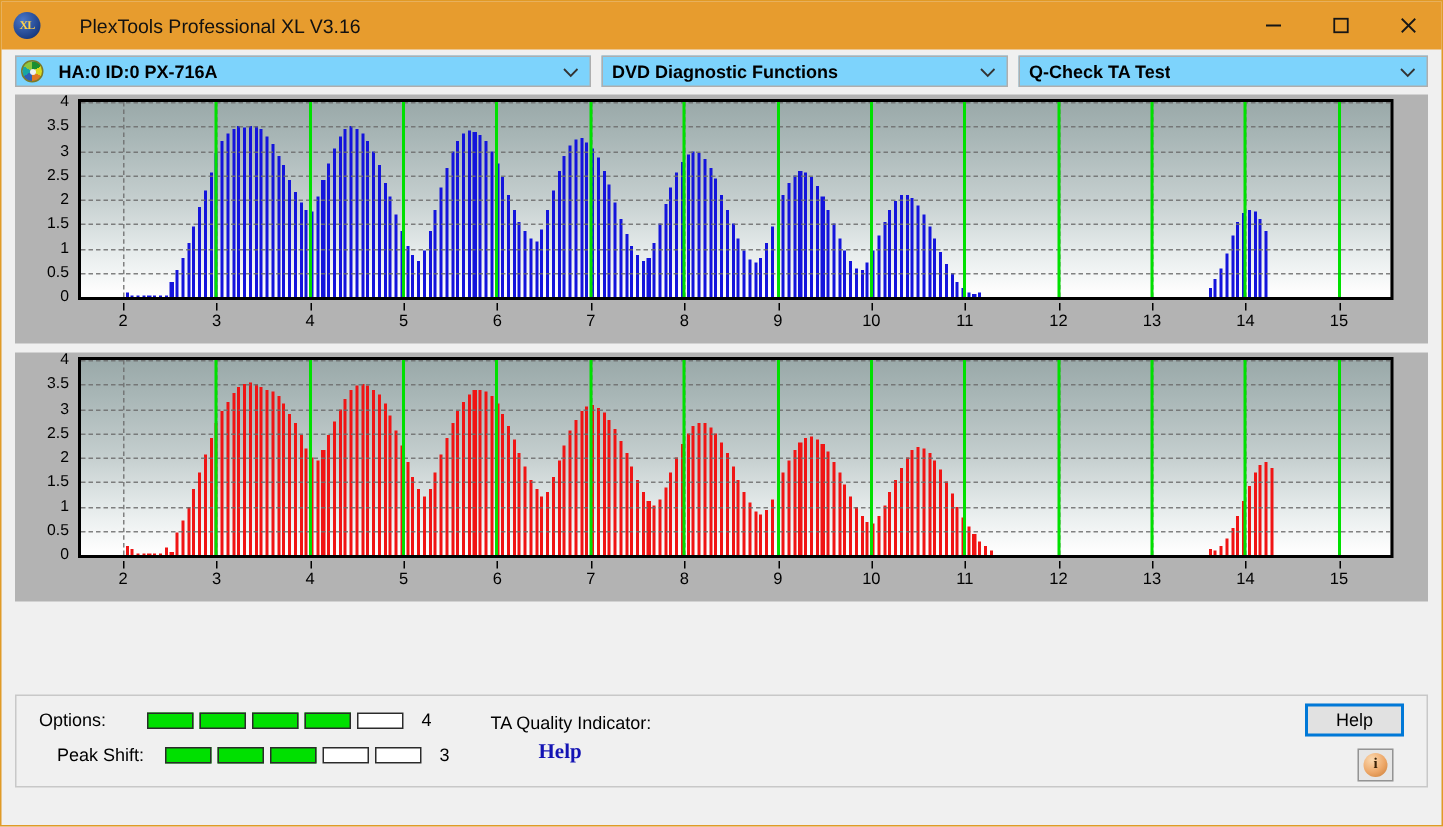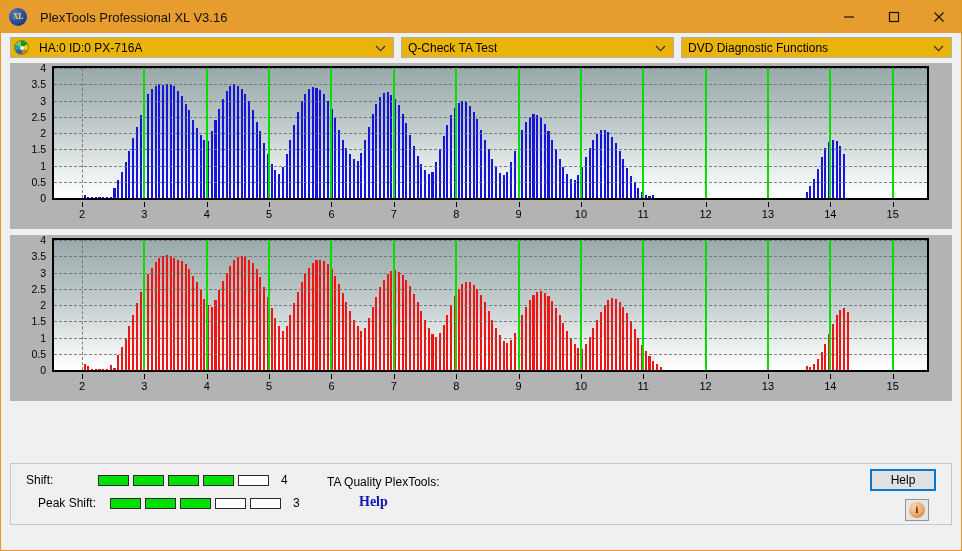--- a/index.html
+++ b/index.html
@@ -18,42 +18,42 @@
     height:32px;background:#e79c2e;display:flex;align-items:center;
     position:relative;
   }
   #app-icon{
     width:18px;height:18px;border-radius:50%;margin-left:8px;flex:none;
     background:radial-gradient(circle at 35% 30%,#4a77c8 0%,#1c3f87 70%,#0d2355 100%);
     color:#ffd24a;font-size:8px;font-weight:bold;line-height:18px;text-align:center;
     font-family:"Liberation Serif",serif;letter-spacing:-.5px;
   }
   #app-title{
-    margin-left:13px;font-size:13px;color:#111;white-space:nowrap;
+    margin-left:26px;font-size:13px;color:#111;white-space:nowrap;
   }
   .winbtns{position:absolute;right:0;top:0;height:32px;display:flex;}
   .winbtn{
     width:45px;height:32px;display:flex;align-items:center;justify-content:center;
     color:#161616;font-size:13px;
   }
   .winbtn svg{display:block;}
   
   #menubar{
     height:21px;background:#f0f0f0;display:flex;align-items:center;
     padding-left:7px;font-size:12px;color:#000;
   }
   .menu-item{padding:2px 9px 3px 2px;margin-right:9px;white-space:nowrap;}
   
   #selectors{
     display:flex;align-items:center;padding:4px 9px 5px 9px;gap:7px;
   }
   .combo{
-    height:21px;border:1px solid #aeaeae;background:#eab308;
+    height:21px;border:1px solid #aeaeae;background:#7dd3fc;
     display:flex;align-items:center;position:relative;box-sizing:border-box;
-    font-size:12px;color:#000;
+    font-size:12px;color:#000;font-weight:bold;
   }
   .combo .txt{padding-left:6px;white-space:nowrap;overflow:hidden;}
   .combo .arrow{
     position:absolute;right:7px;top:0;height:21px;display:flex;align-items:center;
     color:#333;
   }
   #combo-drive{flex:0 0 384px;padding-left:0;}
   #drive-icon{
     width:15px;height:15px;margin:0 4px 0 3px;border-radius:50%;flex:none;
     background:
@@ -176,30 +176,30 @@
   <div id="selectors">
     <div class="combo" id="combo-drive">
       <span id="drive-icon"></span>
       <span class="txt">HA:0 ID:0  PX-716A</span>
       <span class="arrow">
         <svg width="11" height="7" viewBox="0 0 11 7">
             <polyline points="1,1 5.5,5.6 10,1" fill="none" stroke="#333" stroke-width="1.2"></polyline>
           </svg>
       </span>
     </div>
-    <div class="combo" id="combo-test">
-      <span class="txt">Q-Check TA Test</span>
+    <div class="combo" id="combo-fn">
+      <span class="txt">DVD Diagnostic Functions</span>
       <span class="arrow">
         <svg width="11" height="7" viewBox="0 0 11 7">
             <polyline points="1,1 5.5,5.6 10,1" fill="none" stroke="#333" stroke-width="1.2"></polyline>
           </svg>
       </span>
     </div>
-    <div class="combo" id="combo-fn">
-      <span class="txt">DVD Diagnostic Functions</span>
+    <div class="combo" id="combo-test">
+      <span class="txt">Q-Check TA Test</span>
       <span class="arrow">
         <svg width="11" height="7" viewBox="0 0 11 7">
             <polyline points="1,1 5.5,5.6 10,1" fill="none" stroke="#333" stroke-width="1.2"></polyline>
           </svg>
       </span>
     </div>
   </div>
 
   <div id="charts">
     <div class="chart-panel">
@@ -696,42 +696,42 @@
           <div class="xtickmark" style="left: 778.346px;"></div>
           <div class="xlabel" style="left: 778.346px;">14</div>
           <div class="xtickmark" style="left: 840.704px;"></div>
           <div class="xlabel" style="left: 840.704px;">15</div>
         </div>
     </div>
   </div>
 
   <div id="bottom">
     <div class="meter-row" id="row-jitter">
-      <div class="meter-label">Shift:</div>
+      <div class="meter-label">Options:</div>
       <div class="meter-cells" id="jitter-cells">
           <div class="cell on" style="background: rgb(0, 224, 0);"></div>
           <div class="cell on" style="background: rgb(0, 224, 0);"></div>
           <div class="cell on" style="background: rgb(0, 224, 0);"></div>
           <div class="cell on" style="background: rgb(0, 224, 0);"></div>
           <div class="cell"></div>
         </div>
       <div class="meter-value">4</div>
     </div>
     <div class="meter-row" id="row-peak">
       <div class="meter-label">Peak Shift:</div>
       <div class="meter-cells" id="peak-cells">
           <div class="cell on" style="background: rgb(0, 224, 0);"></div>
           <div class="cell on" style="background: rgb(0, 224, 0);"></div>
           <div class="cell on" style="background: rgb(0, 224, 0);"></div>
           <div class="cell"></div>
           <div class="cell"></div>
         </div>
       <div class="meter-value">3</div>
     </div>
-    <div id="tq-label">TA Quality PlexTools:</div>
+    <div id="tq-label">TA Quality Indicator:</div>
     <div id="tq-value">Help</div>
     <div id="start-btn">Help</div>
     <div id="info-btn">
       <span id="info-glyph">i</span>
     </div>
   </div>
 
 
 </div>
 

